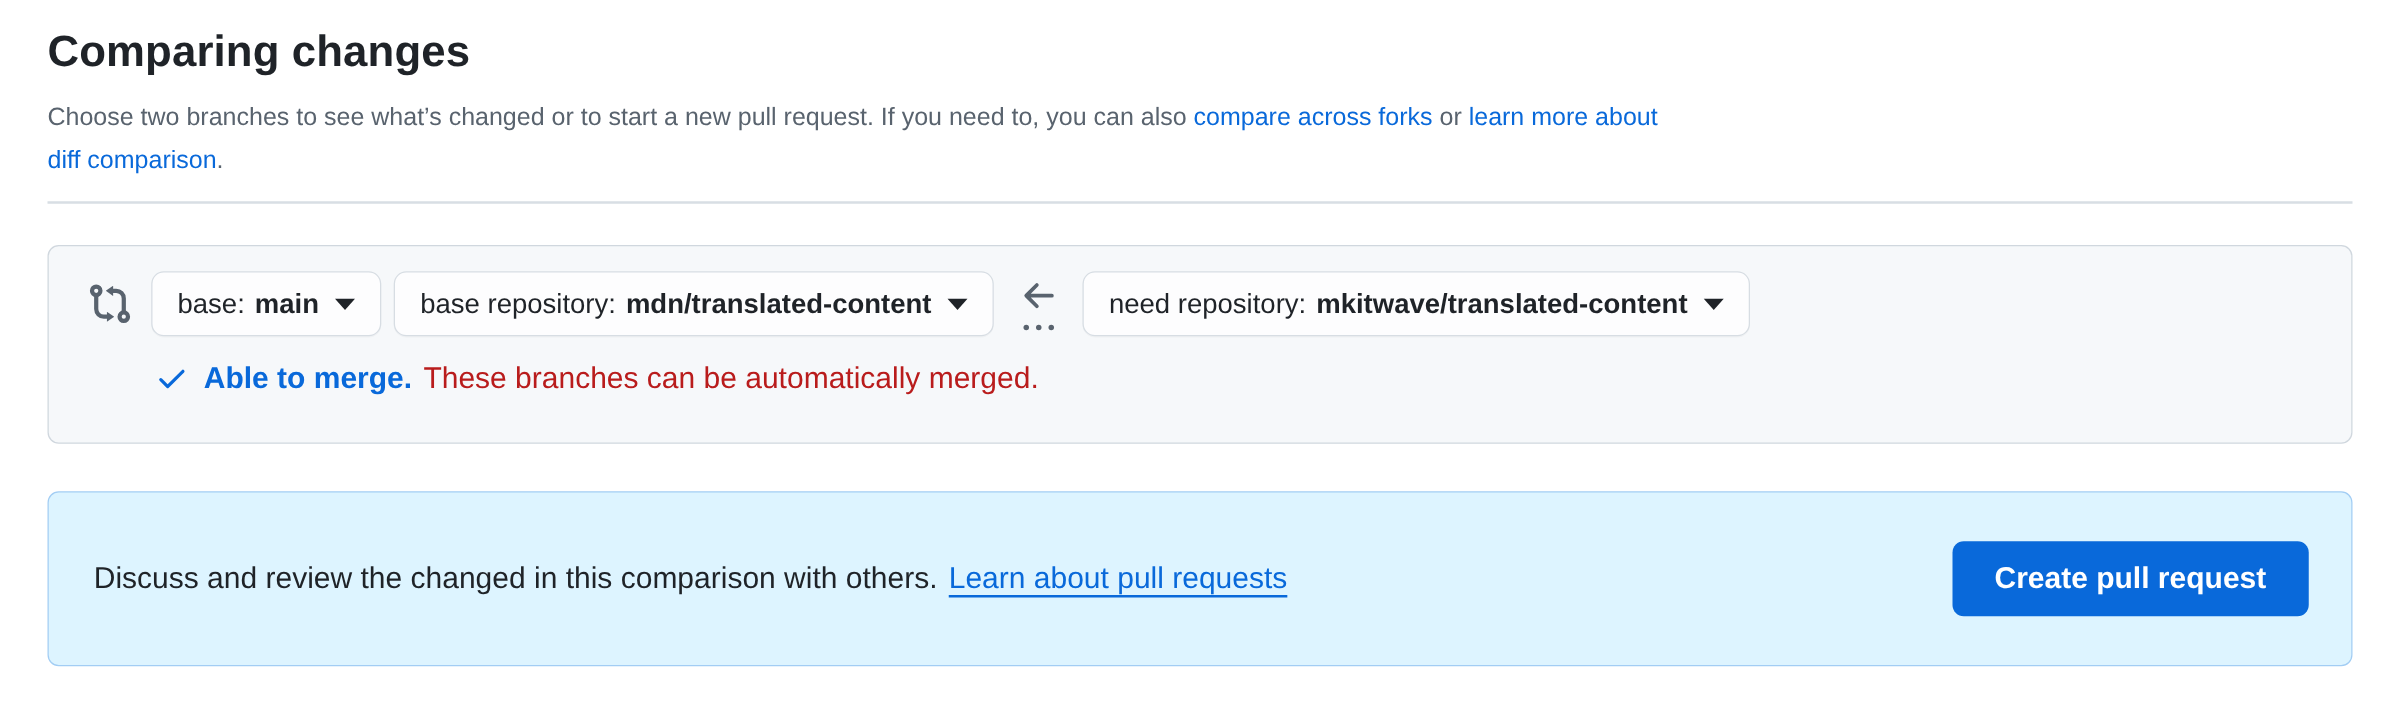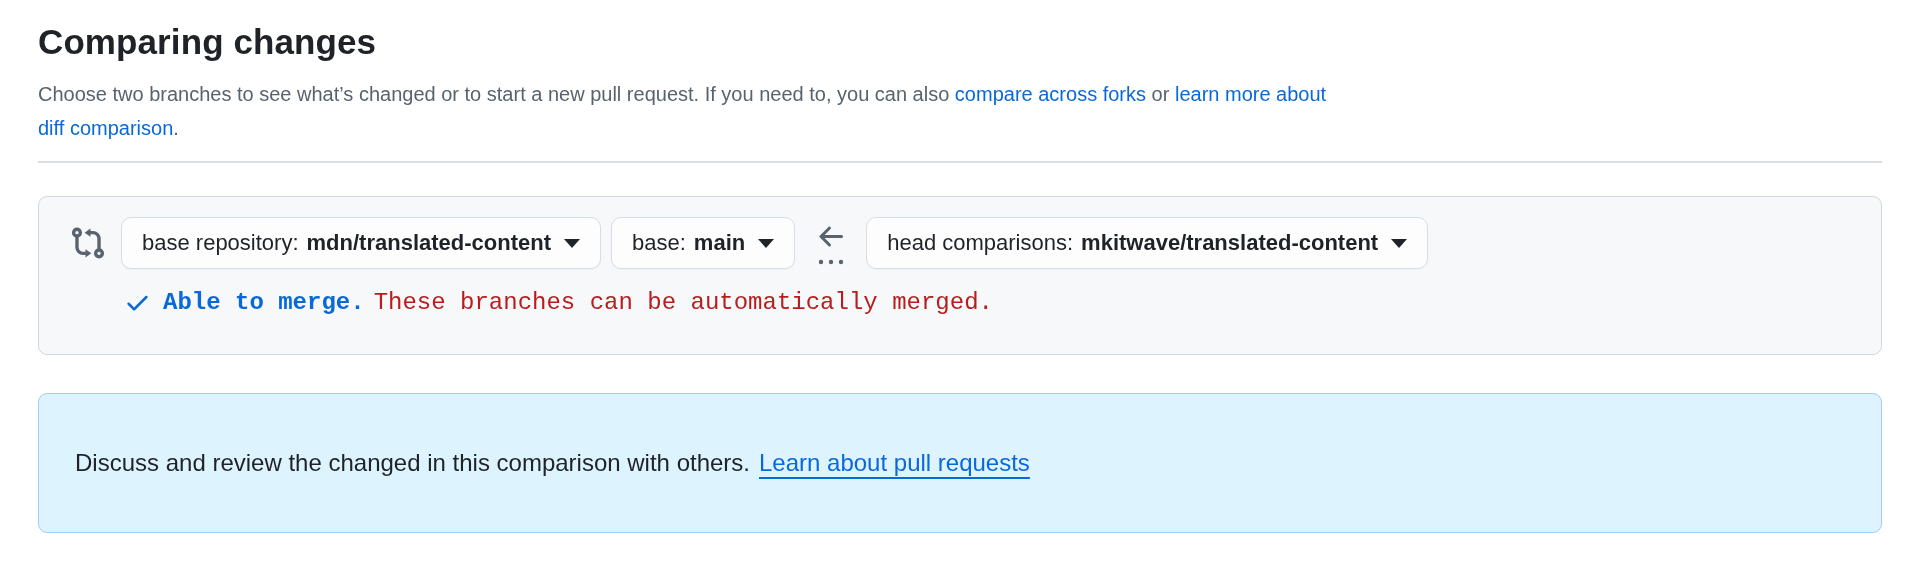--- a/index.html
+++ b/index.html
@@ -84,21 +84,20 @@
   }
   .arrow-wrap .dots { margin-top: 5px; }
 
   .merge-row {
     display: flex;
     align-items: center;
     margin-top: 18px;
     margin-left: 55px;
     font-size: 24px;
     line-height: 31px;
-    font-family: Liberation Mono, monospace;
   }
   .merge-check { margin-right: 12px; display: flex; }
   .merge-title { color: #0969da; font-weight: 700; }
   .merge-desc { color: #b91c1c; margin-left: 9px; }
 
   
   .pr-banner {
     margin-top: 38px;
     height: 140px;
     background: #ddf4ff;
@@ -152,59 +151,60 @@
             <circle cx="12.9" cy="12.6" r="1.5"></circle>
             <path d="M3.1 4.9 V9.9 a2.7 2.7 0 0 0 2.7 2.7 h1.3"></path>
             <path d="M12.9 11.1 V6.1 a2.7 2.7 0 0 0 -2.7 -2.7 h-1.3"></path>
           </g>
           <path fill="#59636e" d="M6.9 10.8 L9.5 12.6 L6.9 14.4 Z"></path>
           <path fill="#59636e" d="M9.1 1.6 L6.5 3.4 L9.1 5.2 Z"></path>
         </svg>
       </span>
 
       <button class="pill">
+        <span class="pill-label">base:</span>
+        <span class="pill-value">main</span>
+        <span class="caret"></span>
+      </button>
+
+      <button class="pill">
         <span class="pill-label">base repository:</span>
         <span class="pill-value">mdn/translated-content</span>
         <span class="caret"></span>
       </button>
 
-      <button class="pill">
-        <span class="pill-label">base:</span>
-        <span class="pill-value">main</span>
-        <span class="caret"></span>
-      </button>
-
       <span class="arrow-wrap">
         <svg width="32" height="32" viewBox="0 0 16 16" fill="#59636e">
           <path d="M7.78 12.53a.75.75 0 01-1.06 0L2.47 8.28a.75.75 0 010-1.06l4.25-4.25a.75.75 0 011.06 1.06L4.81 7h8.44a.75.75 0 010 1.5H4.81l2.97 2.97a.75.75 0 010 1.06z"></path>
         </svg>
         <svg class="dots" width="28" height="8" viewBox="0 0 28 8" fill="#59636e">
           <circle cx="4" cy="4" r="2.2"></circle>
             <circle cx="14" cy="4" r="2.2"></circle>
             <circle cx="24" cy="4" r="2.2"></circle>
         </svg>
       </span>
 
       <button class="pill">
-        <span class="pill-label">head comparisons:</span>
+        <span class="pill-label">need repository:</span>
         <span class="pill-value">mkitwave/translated-content</span>
         <span class="caret"></span>
       </button>
 
 
     </div>
 
     <div class="merge-row">
       <span class="merge-check">
         <svg width="27" height="27" viewBox="0 0 16 16" fill="#0969da">
           <path d="M13.78 4.22a.75.75 0 010 1.06l-7.25 7.25a.75.75 0 01-1.06 0L2.22 9.28a.75.75 0 111.06-1.06L6 10.94l6.72-6.72a.75.75 0 011.06 0z"></path>
         </svg>
       </span>
       <span class="merge-title">Able to merge.</span>
       <span class="merge-desc">These branches can be automatically merged.</span>
     </div>
   </div>
 
   <div class="pr-banner">
     <p class="pr-banner-text"><span>Discuss and review the changed in this comparison with others.</span><a class="banner-link">Learn about pull requests</a></p>
+    <button class="create-btn">Create pull request</button>
   </div>
 
 </div>
 
 </body></html>

